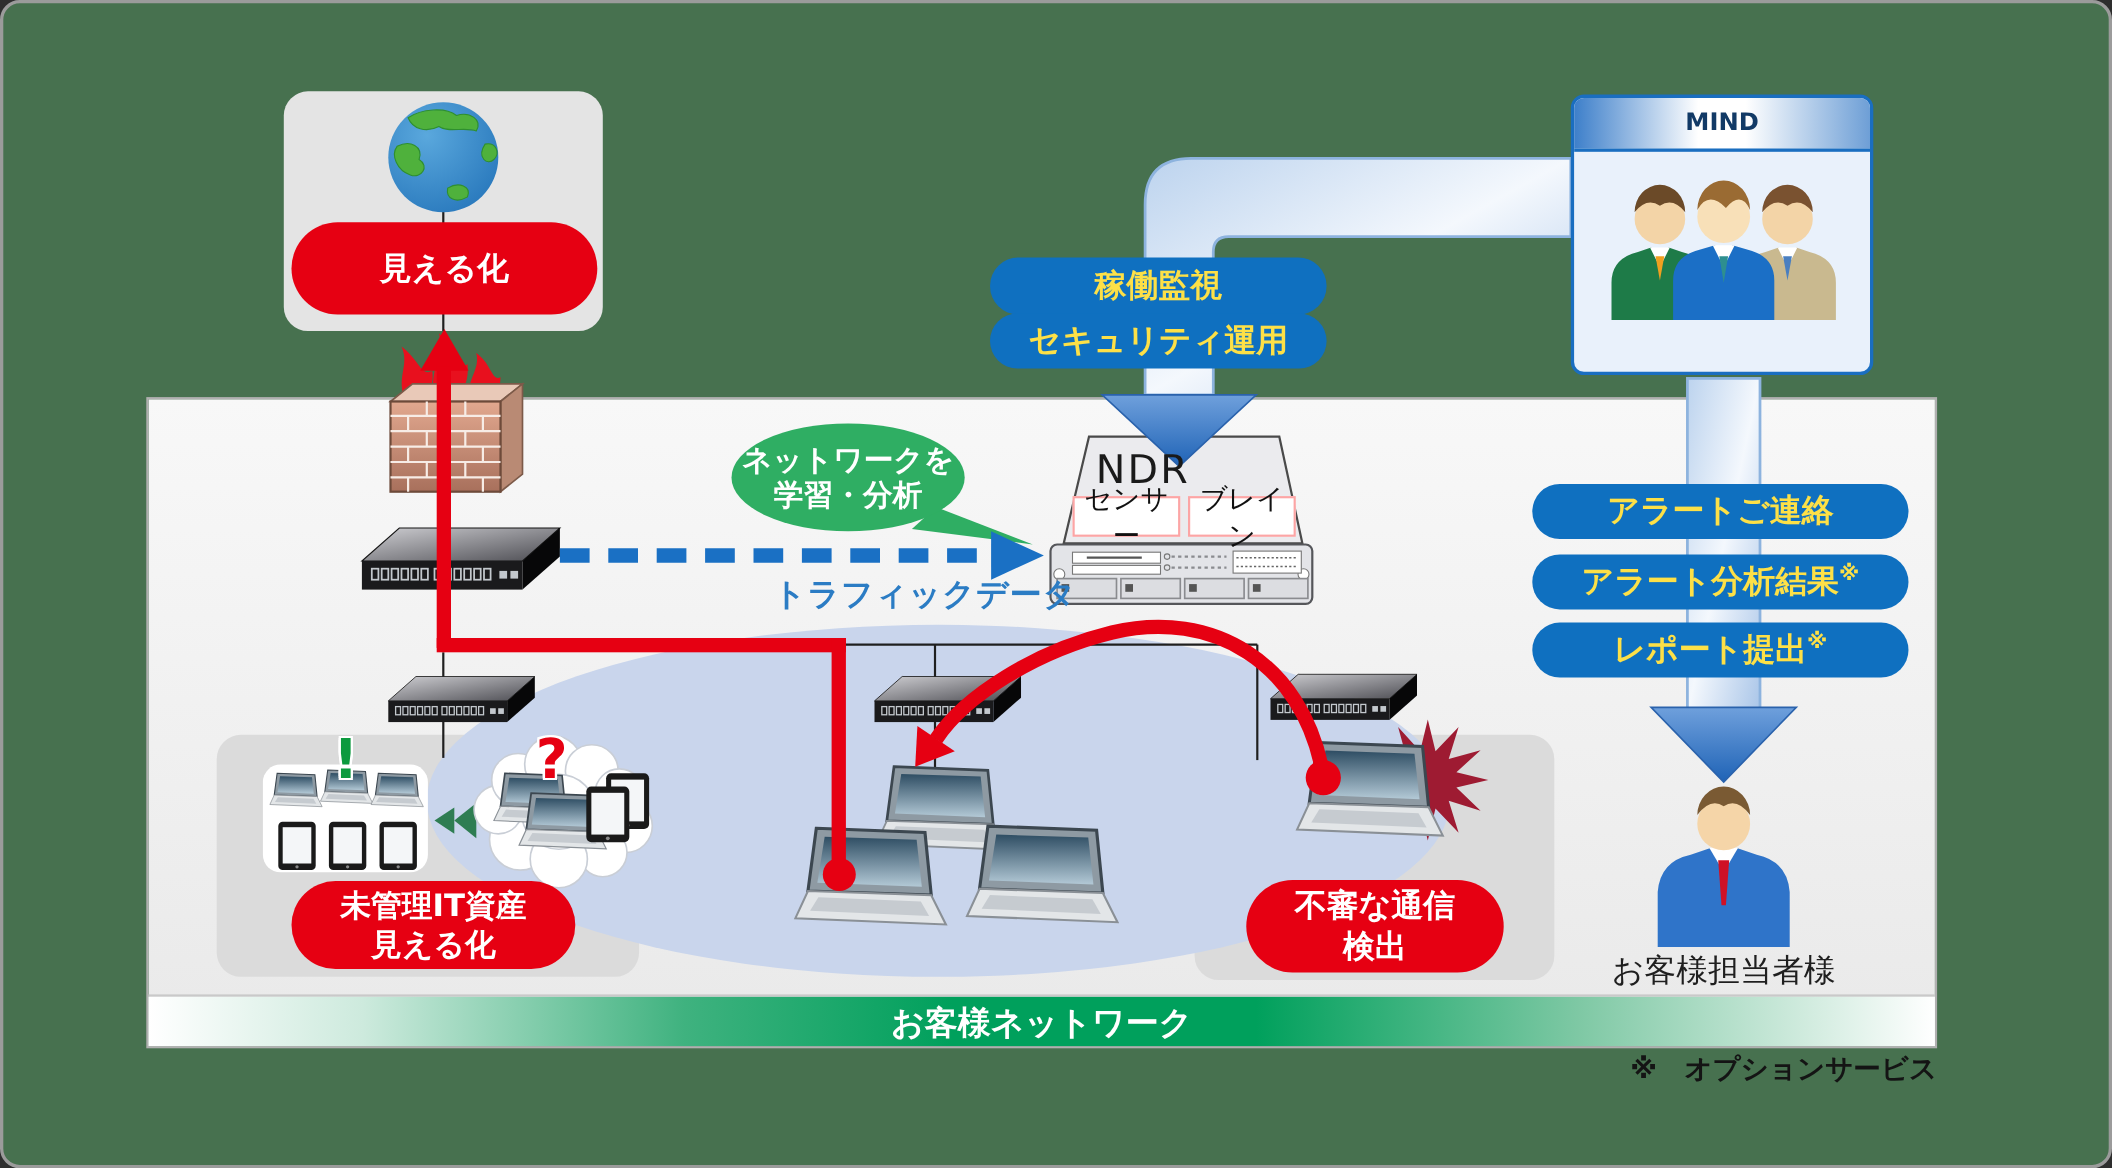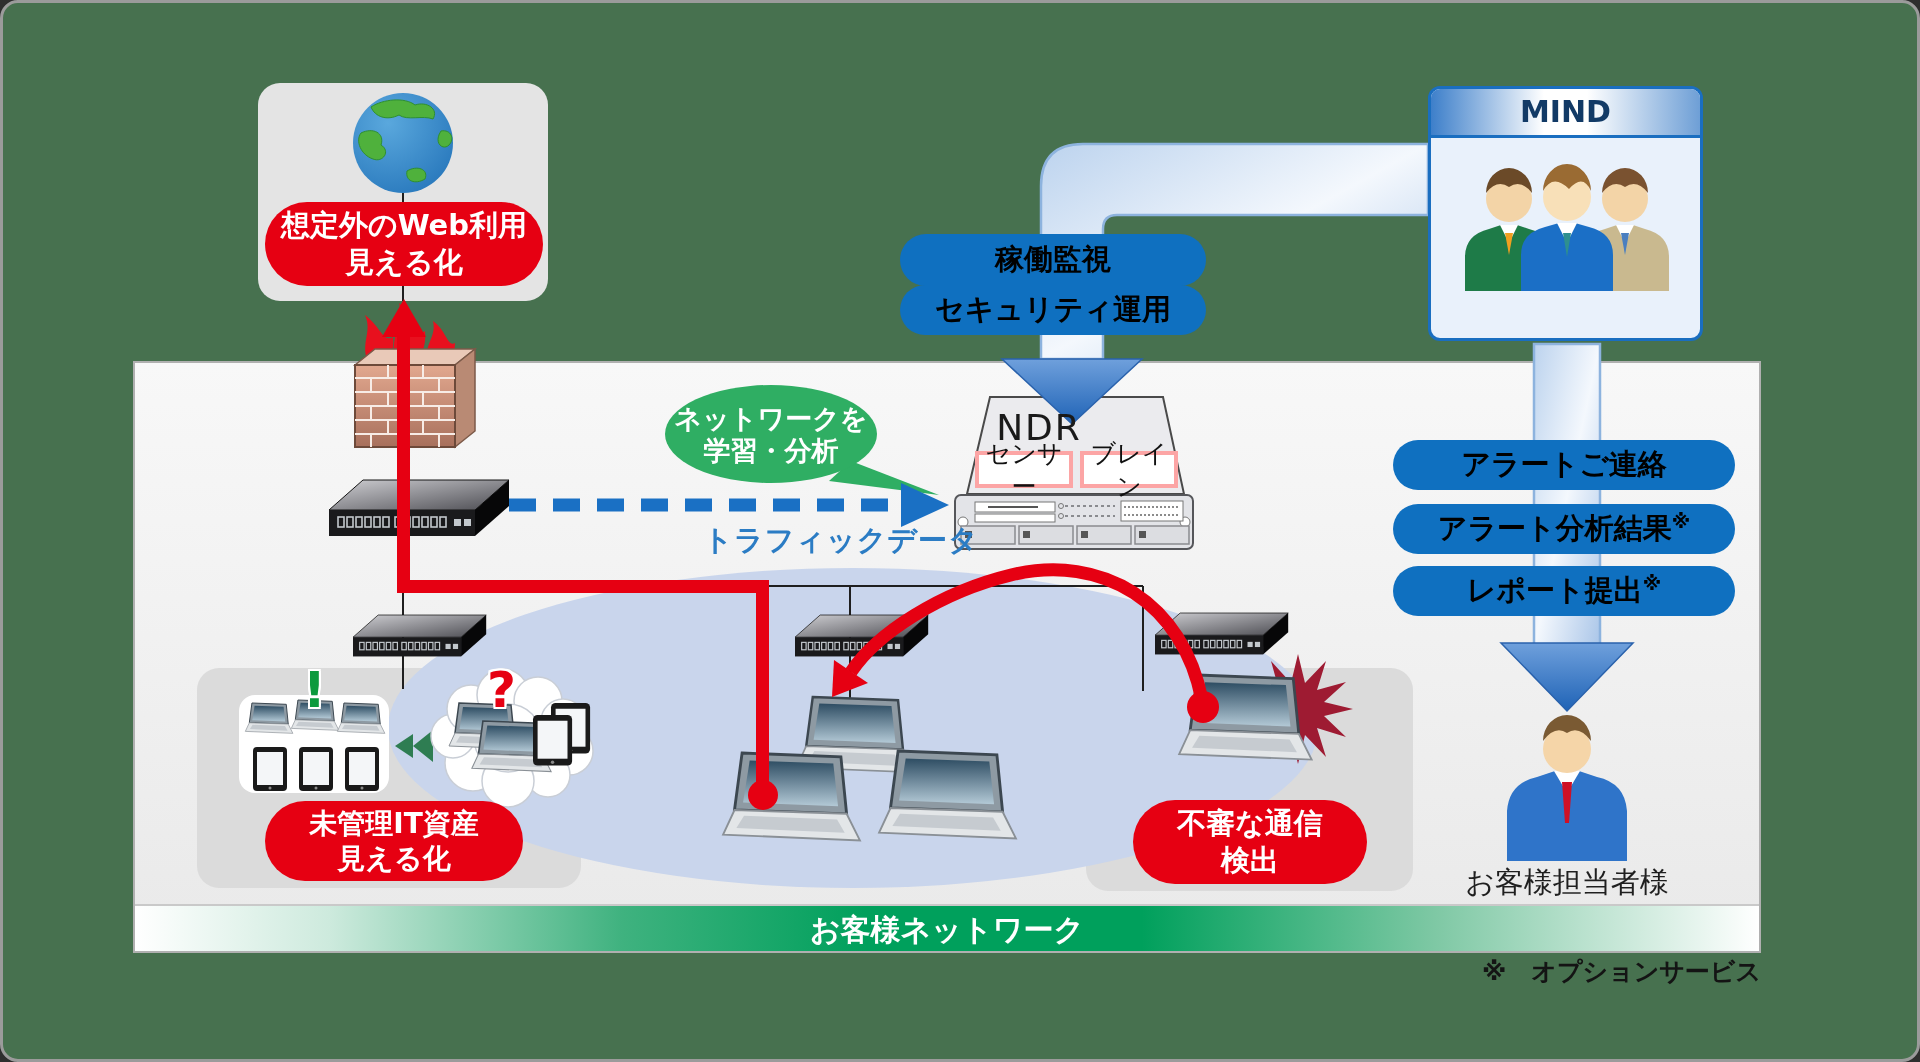--- a/index.html
+++ b/index.html
@@ -12,34 +12,34 @@
          border:2px solid #b0b0b0;box-sizing:border-box;}
   .netbar{left:132px;top:901px;width:1624px;height:47px;
          background:linear-gradient(90deg,#ffffff 0%,#cdeadd 12%,#3fb27f 30%,#00a05c 45%,#00a05c 62%,#7ec8a4 80%,#ffffff 100%);
          border-top:2px solid #c9c9c9;box-sizing:border-box;}
   .netbar-text{left:132px;top:907px;width:1624px;text-align:center;
          color:#fff;font-size:30px;font-weight:bold;}
   svg.layer{position:absolute;left:0;top:0;}
   .rpill{background:#e60012;color:#fff;font-weight:bold;text-align:center;
          border-radius:42px;display:flex;flex-direction:column;justify-content:center;}
   .rpill div{line-height:37px;font-size:29px;}
-  .bpill{background:#0f70c0;color:#000000;font-weight:bold;text-align:left;
+  .bpill{background:#0f70c0;color:#fde047;font-weight:bold;text-align:left;
          border-radius:26px;display:flex;align-items:center;justify-content:center;
          font-size:29px;}
   .bpill .sup{font-size:19px;vertical-align:super;position:relative;top:-8px;}
   .mind{left:1425px;top:83px;width:275px;height:255px;background:#e9f1fb;
         border:3px solid #1a6ec0;border-radius:12px;box-sizing:border-box;overflow:hidden;}
-  .mind-header{height:46px;line-height:46px;text-align:center;font-size:30px;font-weight:bold;
+  .mind-header{height:46px;line-height:46px;text-align:center;font-size:22px;font-weight:bold;
         color:#123a66;border-bottom:3px solid #1a6ec0;
         background:linear-gradient(90deg,#3d7fca 0%,#ffffff 42%,#ffffff 58%,#6e9fd6 100%);}
   .mind-label{position:absolute;left:0;right:0;top:200px;text-align:center;
         font-size:26px;color:#222;line-height:30px;}
   .ndr-title{left:976px;top:404px;width:120px;text-align:center;
         font-size:36px;color:#1a1a1a;letter-spacing:2px;}
-  .module{background:#fff;border:4px solid #fca5a5;box-sizing:border-box;text-align:center;
+  .module{background:#fff;border:2px solid #fca5a5;box-sizing:border-box;text-align:center;
         font-size:25px;color:#111;display:flex;align-items:center;justify-content:center;}
   .bubble-text{left:662px;top:400px;width:212px;text-align:center;color:#fff;
         font-weight:bold;font-size:27px;line-height:32px;}
   .traffic{left:658px;top:518px;width:360px;text-align:center;font-size:29px;
         color:#2b7cc4;font-weight:600;letter-spacing:1px;}
   .mark{font-size:50px;font-weight:900;
         text-shadow:-2px 0 #fff,2px 0 #fff,0 -2px #fff,0 2px #fff,
                     -2px -2px #fff,2px 2px #fff,-2px 2px #fff,2px -2px #fff;}
   .customer-label{left:1414px;top:860px;width:300px;text-align:center;
         font-size:29px;color:#1f1f1f;}
@@ -292,21 +292,20 @@
       <rect x="394" y="577" width="372" height="13"></rect>
       <rect x="753" y="577" width="13" height="216"></rect>
       <circle cx="760" cy="792" r="15"></circle>
       <circle cx="1200" cy="704" r="16"></circle>
       <path d="M1199,697 C1180,600 1100,550 1008,572 C938,589 874,630 848,669" fill="none" stroke="#e60012" stroke-width="13"></path>
       <polygon points="829,694 865,680 831,657"></polygon>
     </g>
   </svg>
 
   <div class="abs rpill" style="left:262px;top:199px;width:278px;height:84px;">
-    <div>想定外のWeb利用</div>
     <div>見える化</div>
   </div>
 
   <div class="abs mind">
     <div class="mind-header">MIND</div>
     <svg width="240" height="150" viewBox="0 0 240 150" style="position:absolute;left:16px;top:52px;">
       <g transform="translate(62,0)">
         <path d="M-44,150 L-44,116 Q-44,94 -20,88 L-8,84 L0,94 L8,84 L20,88 Q44,94 44,116 L44,150 Z" fill="#1e7b48"></path>
         <polygon points="-9,84 9,84 0,102" fill="#fff"></polygon>
         <polygon points="-4,92 4,92 0,114" fill="#f0a020"></polygon>

